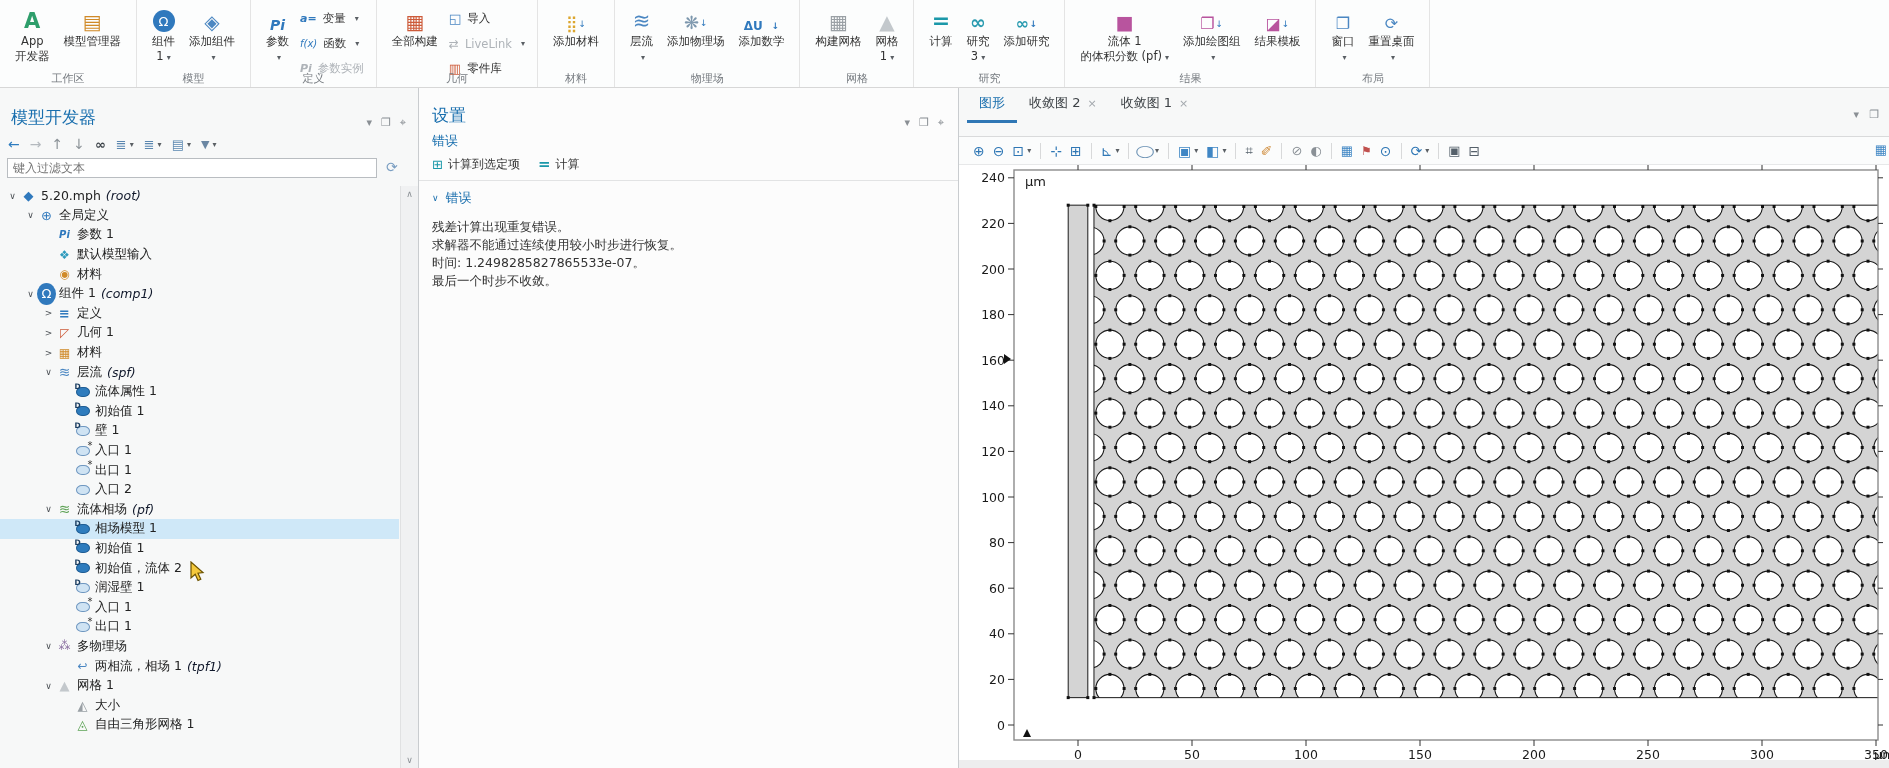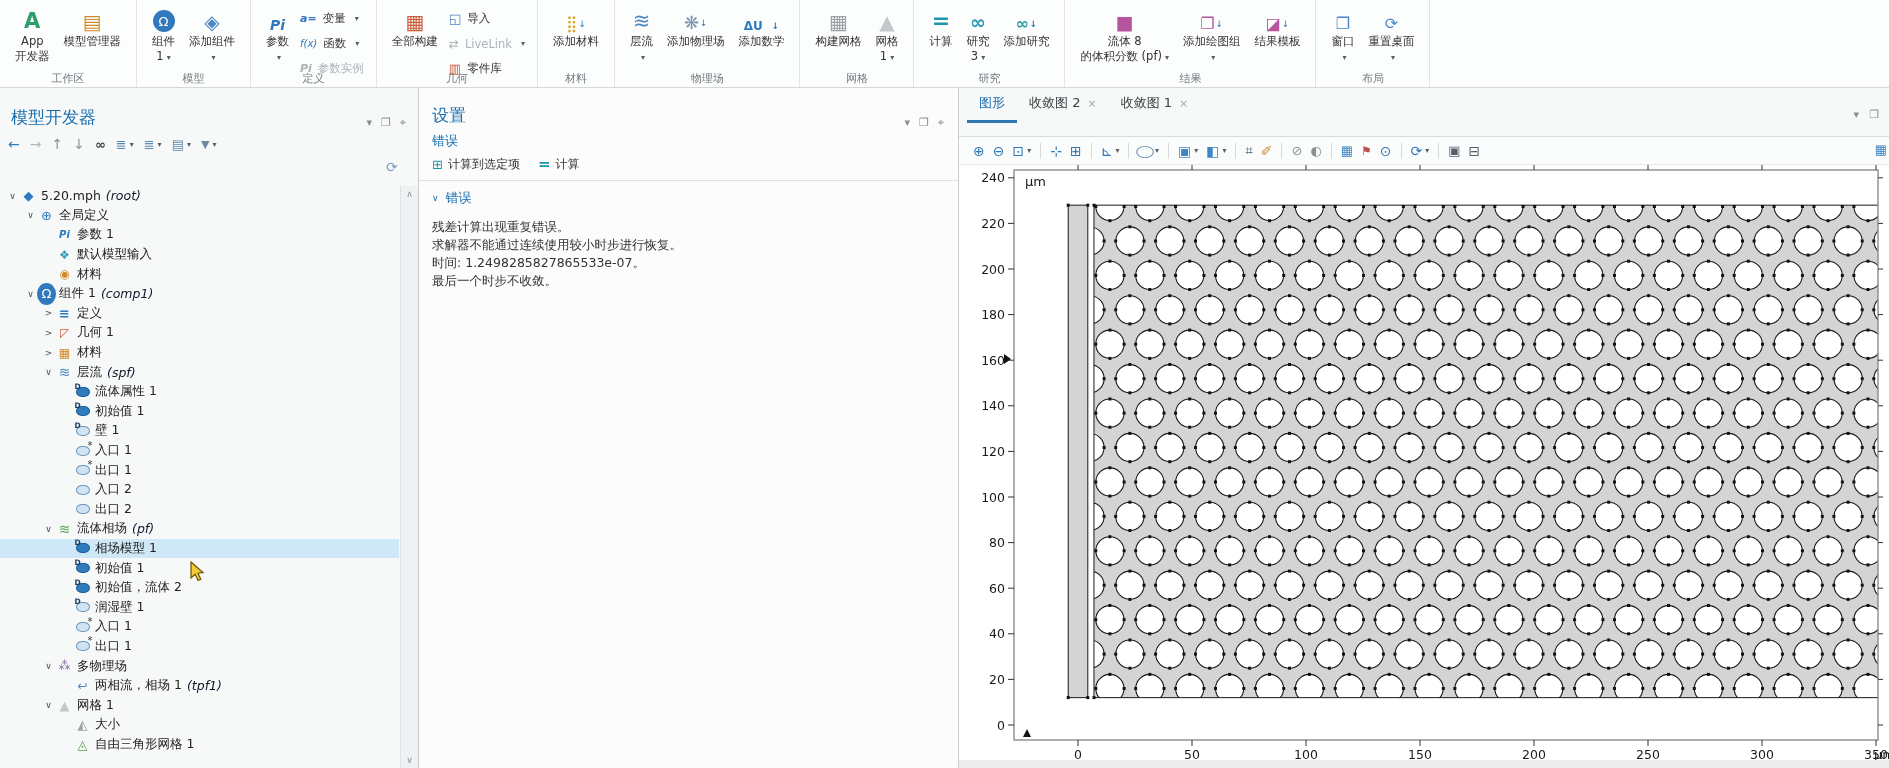--- a/index.html
+++ b/index.html
@@ -326,21 +326,21 @@
         <div class="rb-group-label">研究</div>
       </div>
       <div class="rb-group">
         <div class="rb-item">
           <div class="rb-ic">
             <span class="ic" style="font-size: 19px; color: rgb(184, 84, 158);">
               <span>■</span>
             </span>
           </div>
           <div class="rb-lbl">
-            <div>流体 8</div>
+            <div>流体 1</div>
             <div>的体积分数 (pf)<span class="dd">▾</span></div>
           </div>
         </div>
         <div class="rb-item">
           <div class="rb-ic">
             <span class="ic" style="font-size: 16px; color: rgb(184, 84, 158);">
               <span>❐</span>
               <span class="sub">↓</span>
             </span>
           </div>
@@ -441,20 +441,21 @@
           </span>
           <span class="dd">▾</span>
         </span>
         <span style="display: inline-flex; align-items: center;">
           <span class="ic" style="font-size: 11px; color: rgb(107, 135, 163);">
             <span>▼</span>
           </span>
           <span class="dd">▾</span>
         </span>
       </div>
+    <input id="mb-filter" placeholder="键入过滤文本" style="">
     <span id="mb-refresh">⟳</span>
     <div id="tree">
         <div class="trow" style="padding-left: 6px;">
           <span class="texp">∨</span>
           <span class="tic">
             <span class="ic" style="font-size: 13px; color: rgb(48, 121, 189);">
               <span>◆</span>
             </span>
           </span>
           <span>5.20.mph</span>
@@ -587,27 +588,20 @@
             </span>
           </span>
           <span>出口 1</span>
         </div>
         <div class="trow" style="padding-left: 60px;">
           <span class="texp"></span>
           <span class="tic">
             <span class="bean lt"></span>
           </span>
           <span>入口 2</span>
-        </div>
-        <div class="trow" style="padding-left: 60px;">
-          <span class="texp"></span>
-          <span class="tic">
-            <span class="bean lt"></span>
-          </span>
-          <span>出口 2</span>
         </div>
         <div class="trow" style="padding-left: 42px;">
           <span class="texp">∨</span>
           <span class="tic">
             <span class="ic" style="font-size: 14px; color: rgb(95, 163, 87);">
               <span>≋</span>
             </span>
           </span>
           <span>流体相场</span>
           <span class="tsuf">(pf)</span>

